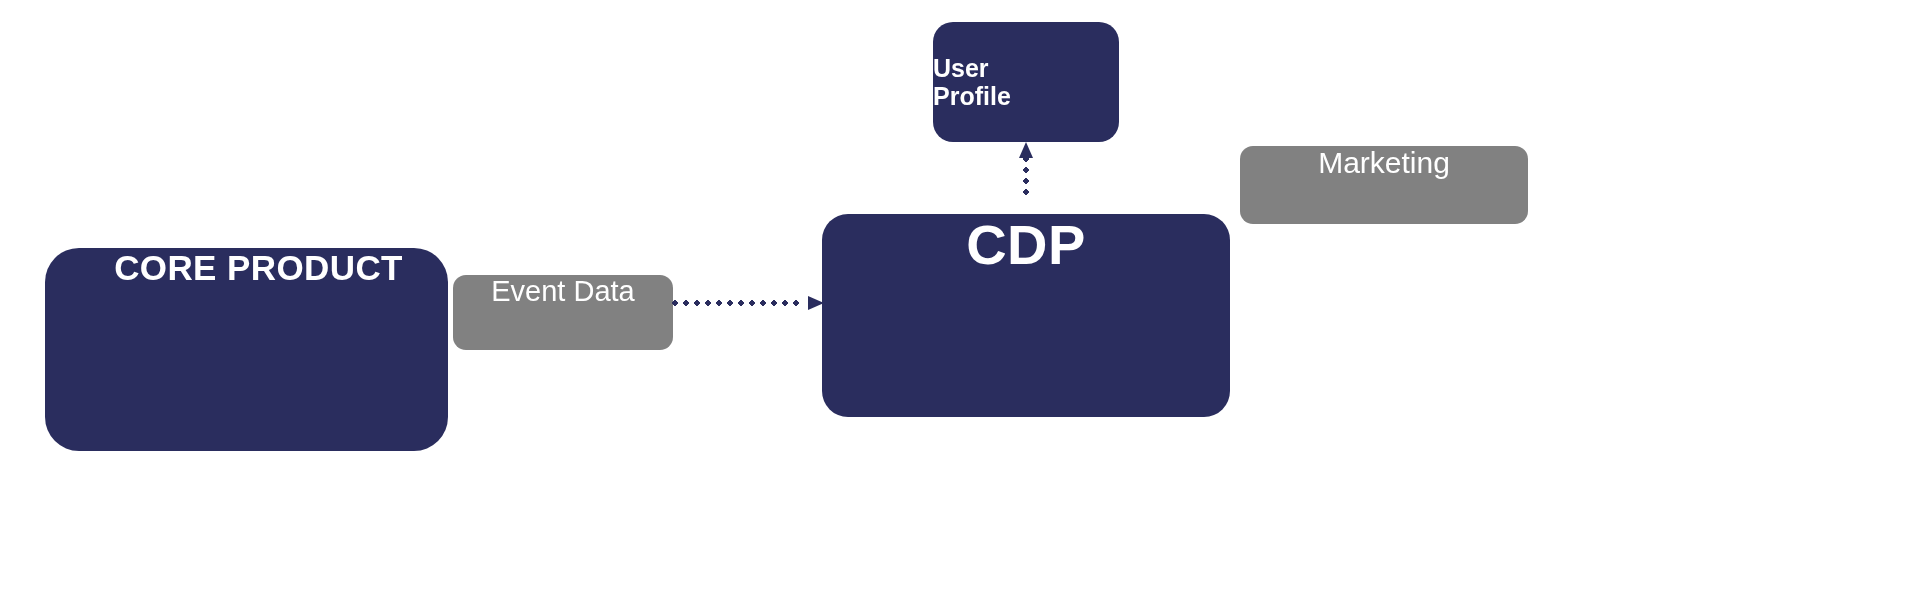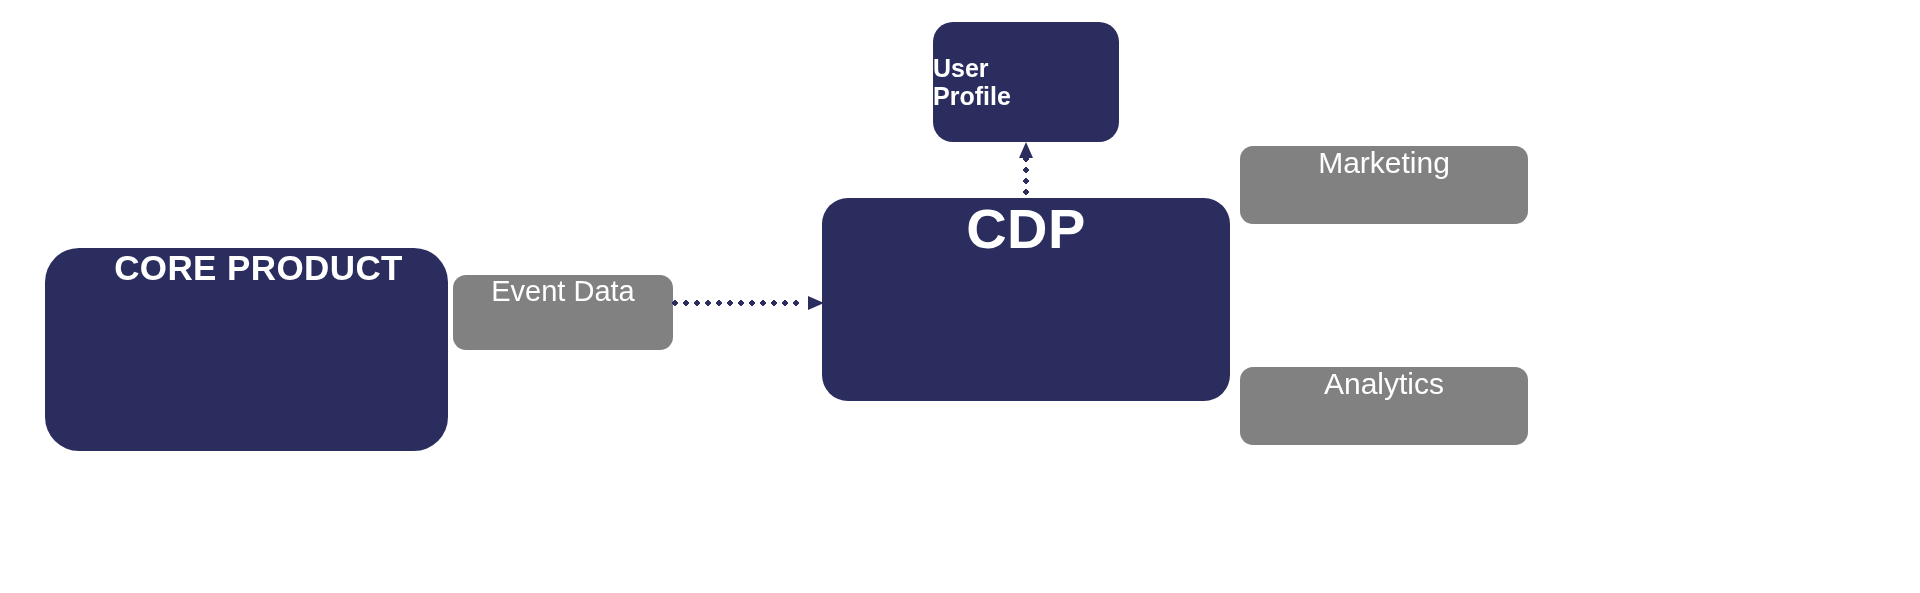--- a/index.html
+++ b/index.html
@@ -49,21 +49,21 @@
     height: 75px;
     background: #818181;
     border-radius: 13px;
     font-size: 29px;
     font-weight: normal;
   }
 
   
   #cdp {
     left: 822px;
-    top: 198px;
+    top: 214px;
     width: 408px;
     height: 203px;
     background: #2a2d5e;
     border-radius: 26px;
     font-size: 56px;
     font-weight: bold;
     letter-spacing: 0.5px;
   }
 
   
@@ -182,17 +182,14 @@
   <div class="node" id="user-profile">
     <span class="line">User</span>
     <span class="line">Profile</span>
   </div>
 
   <div class="node dest" id="dest-marketing">
     <span>Marketing</span>
   </div>
 
 
-  <div class="node dest" id="dest-analytics">
-    <span>Analytics</span>
-  </div>
 
 </div>
 
 </body></html>

